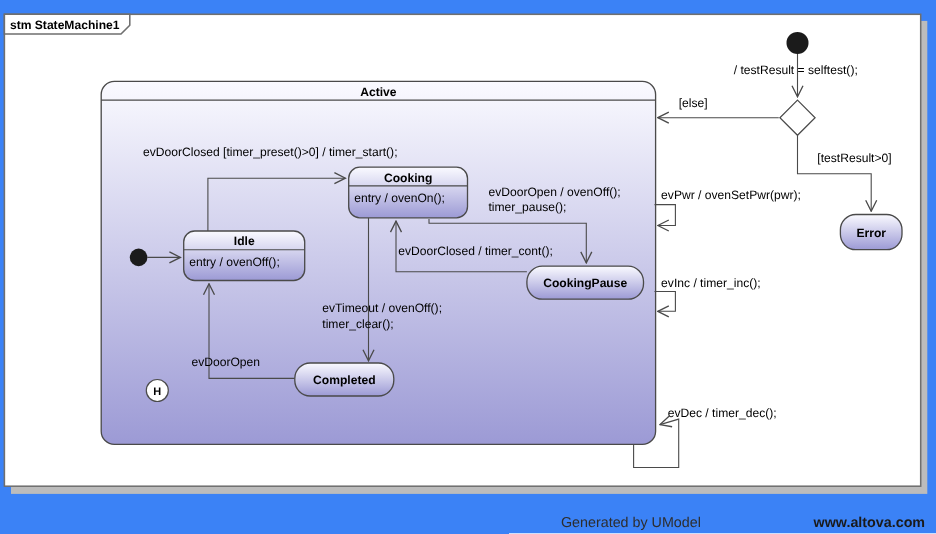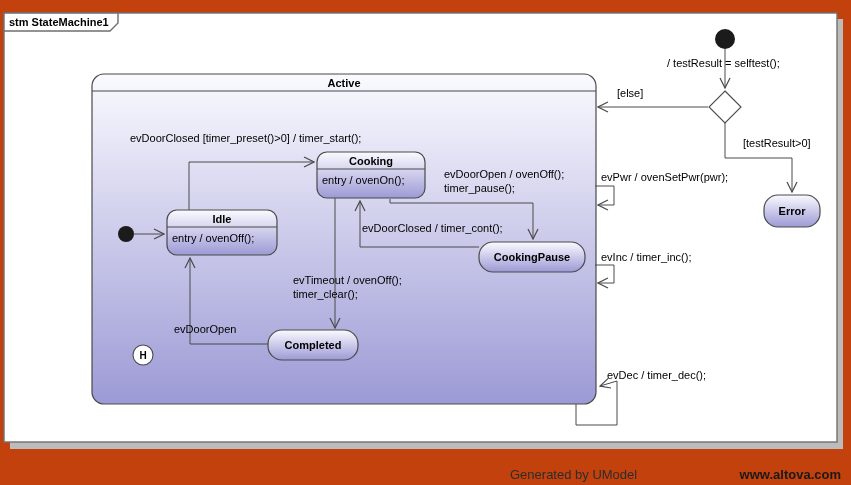--- a/index.html
+++ b/index.html
@@ -9,21 +9,21 @@
     --line: #4a4a4a;
     --frame-border: #6f6f6f;
     --shadow: #bcbcbc;
     --text: #000000;
   }
   html, body { margin: 0; padding: 0; background: #ffffff; }
   .canvas {
     position: relative;
     width: 851px;
     height: 485px;
-    background: #c2410c;
+    background: #3b82f6;
     font-family: "Liberation Sans", sans-serif;
   }
   svg { position: absolute; left: 0; top: 0; }
   text { fill: var(--text); font-family: "Liberation Sans", sans-serif; }
   .state-name  { font-size: 11px; font-weight: bold; }
   .label       { font-size: 11px; }
   .frame-title { font-size: 11px; font-weight: bold; }
   .footer-text { font-size: 13px; fill: #2d2d2d; }
   .footer-bold { font-weight: bold; fill: #1a1a1a; }
   .history-label { font-size: 10px; font-weight: bold; }

